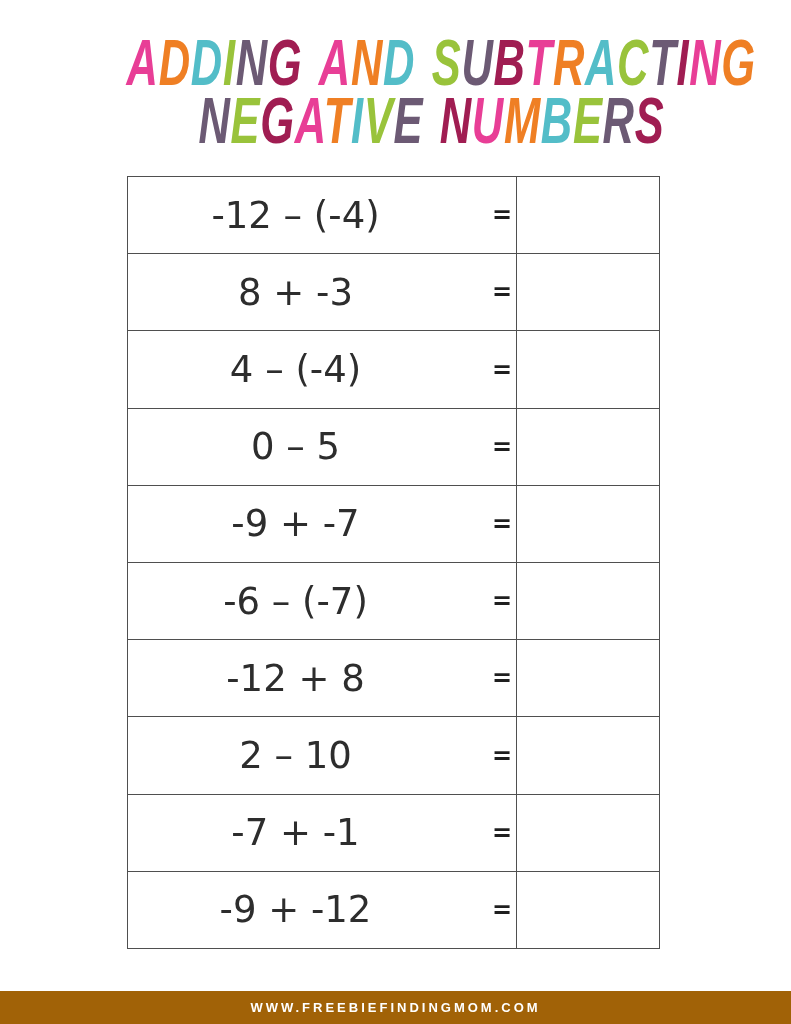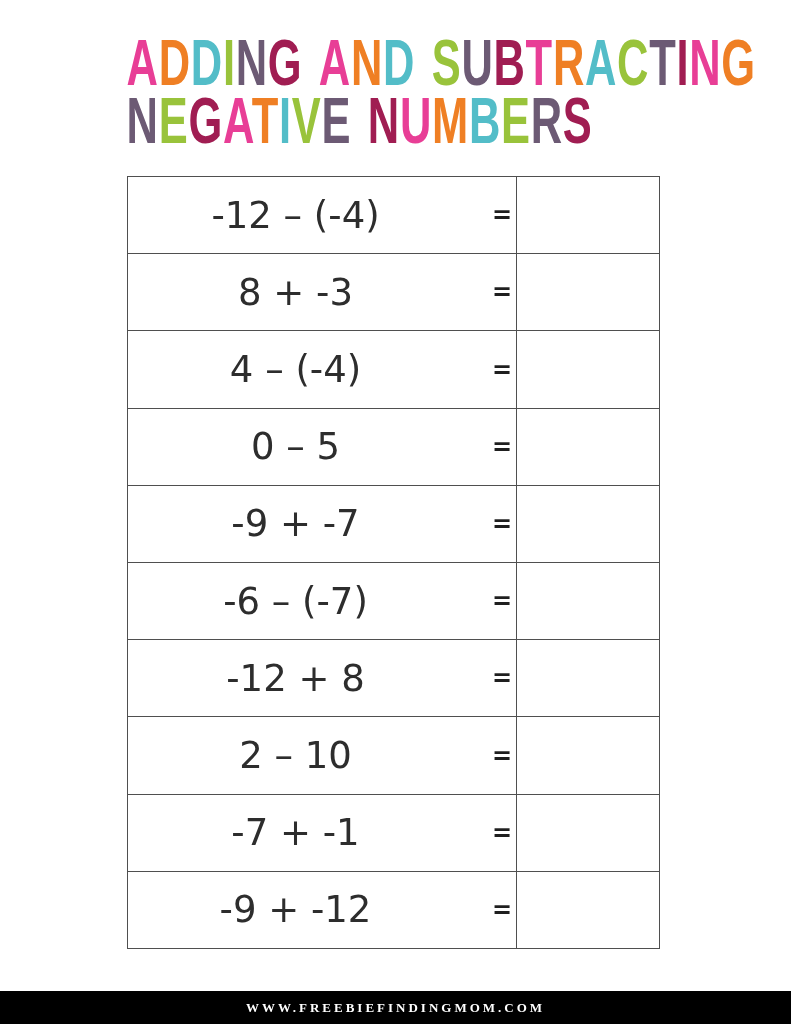--- a/index.html
+++ b/index.html
@@ -7,21 +7,22 @@
     position:relative;
     width:791px; height:1024px;
     background:#ffffff;
     overflow:hidden;
     font-family:"Liberation Sans", sans-serif;
   }
 
   
   .title {
     position:absolute; top:34px; left:0; right:0;
-    text-align:left;
+    text-align:right;
+    font-style:italic;
   }
   .title-line {
     height:58px; line-height:58px;
     font-size:64px; font-weight:bold;
     letter-spacing:1px;
     white-space:nowrap;
     transform:scaleX(0.68);
     transform-origin:50% 50%;
   }
   .title-line .sp { display:inline-block; width:0.38em; }
@@ -157,17 +158,17 @@
 
     <div class="row">
       <div class="cell-problem">
         <span class="expr">-9 + -12</span>
         <span class="eq">=</span>
       </div>
       <div class="cell-answer"></div>
     </div>
   </div>
 
-  <div class="footer" style="background: #000000; font-family: Liberation Serif, serif;">
+  <div class="footer" style="background: #a16207;">
     <span>WWW.FREEBIEFINDINGMOM.COM</span>
   </div>
 
 </div>
 
 </body></html>

